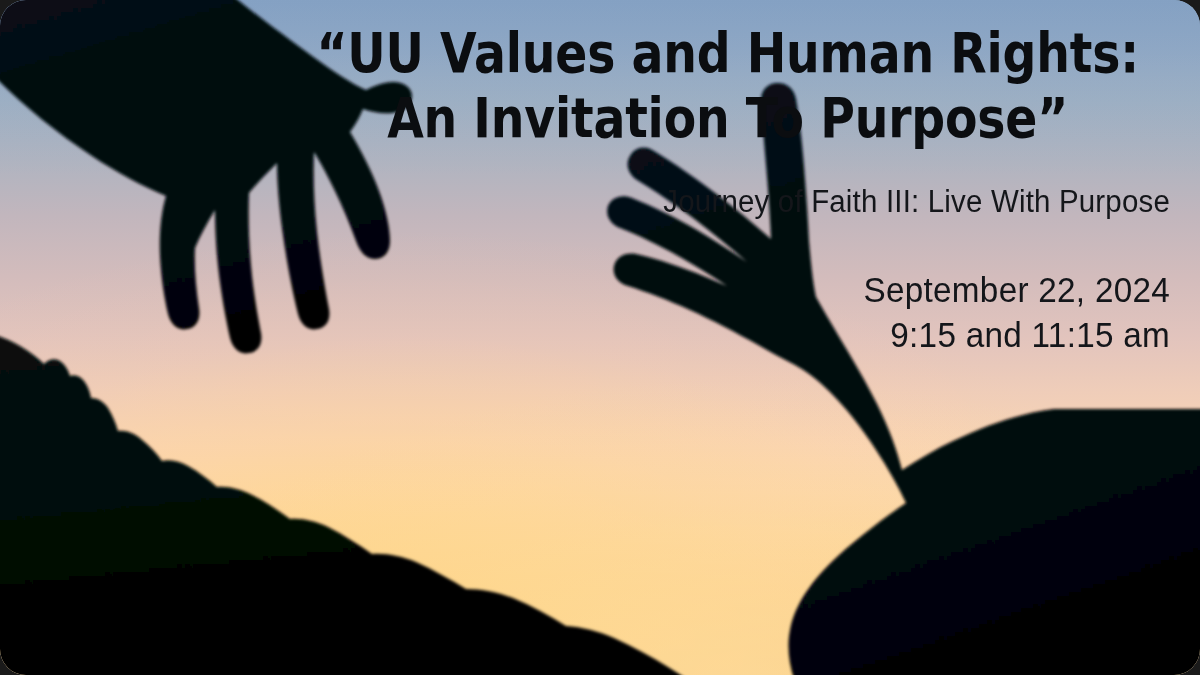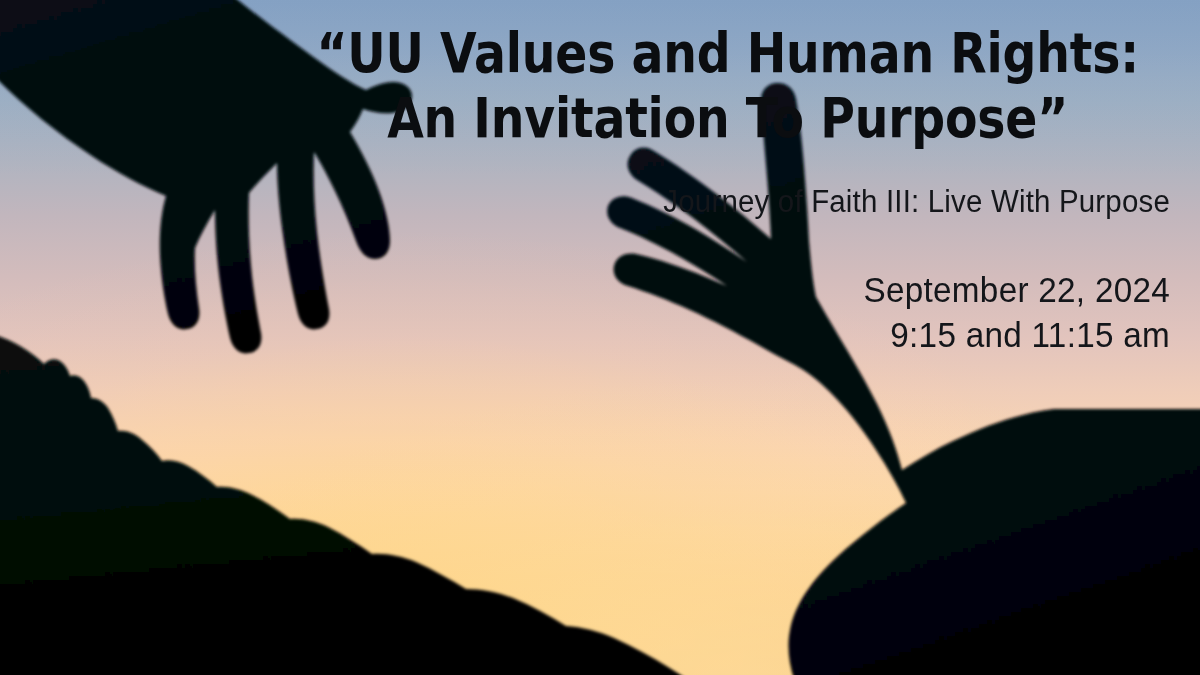--- a/index.html
+++ b/index.html
@@ -9,20 +9,21 @@
     background: #1a1a1a;
   }
 
   #slide {
     position: relative;
     width: 1200px;
     height: 675px;
     overflow: hidden;
     font-family: "Liberation Sans", sans-serif;
     background: #8ca8c6;
+    border-radius: 26px;
   }
 
   
   .sky {
     position: absolute;
     inset: 0;
     background:
       linear-gradient(to bottom,
         #8ba7c6   0%,
         #93abc6   7%,

